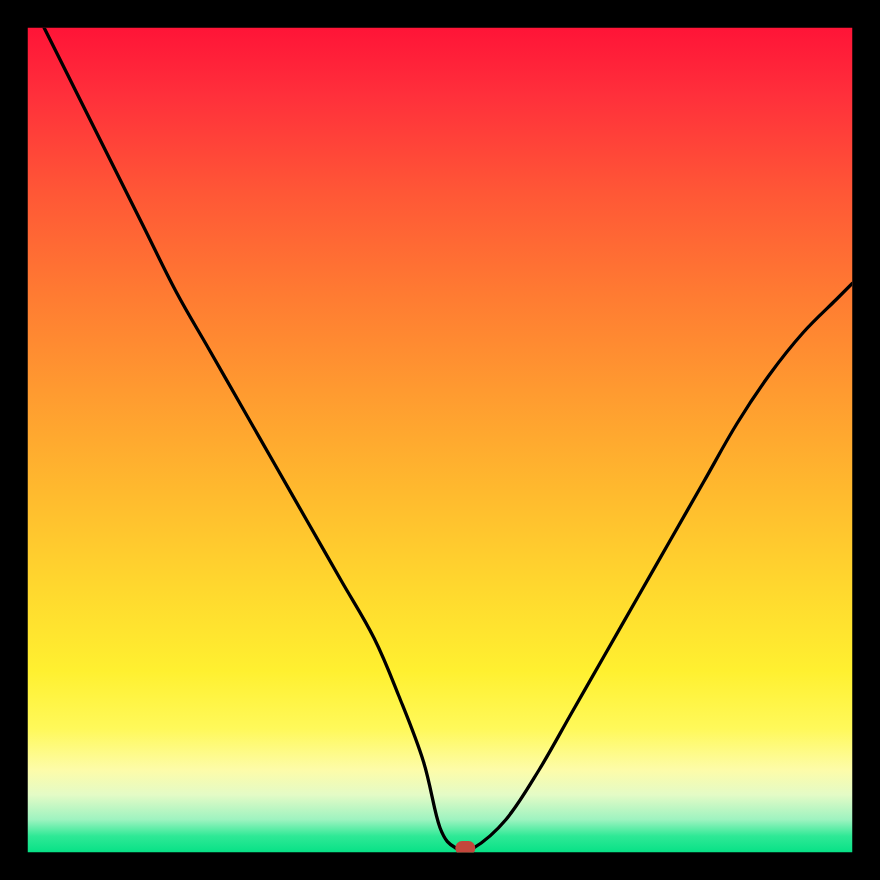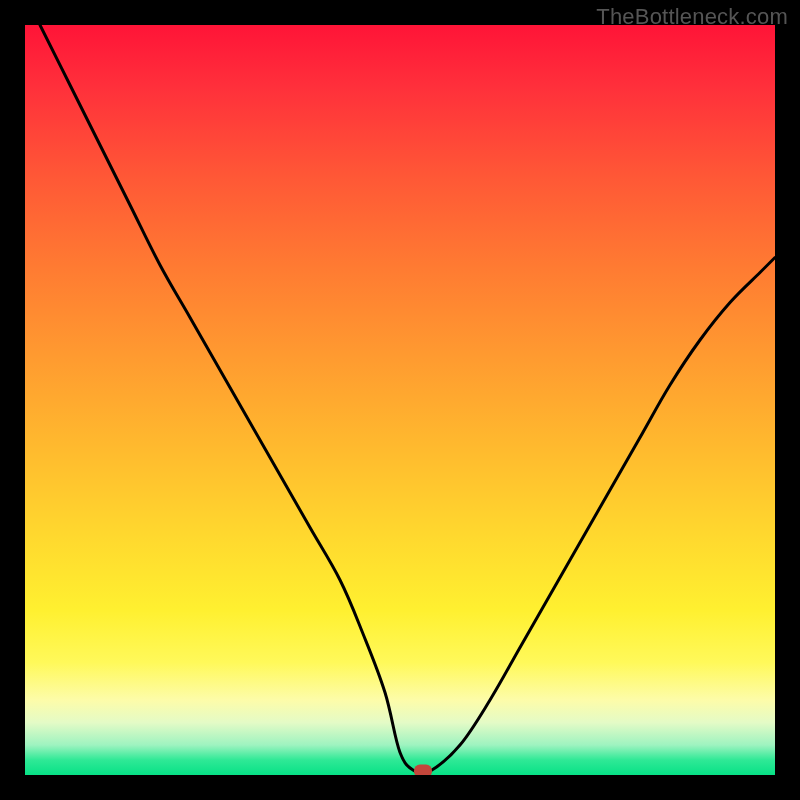--- a/index.html
+++ b/index.html
@@ -63,21 +63,20 @@
     width: 18px;
     height: 13px;
     background: #c3463b;
     border-radius: 6px;
     transform: translate(-50%, -50%);
   }
 </style>
 </head>
 <body>
 <div class="wrap">
-  <div class="watermark">TheBottleneck.com</div>
 
   <div class="plot">
     <div class="gradient"></div>
     <svg class="curve" viewBox="0 0 750 750" preserveAspectRatio="none">
       <path id="curvePath" d="M 15 0 C 20.40 10.80, 34.20 38.40, 45.00 60.00 C 55.80 81.60, 64.20 98.40, 75.00 120.00 C 85.80 141.60, 94.20 158.40, 105.00 180.00 C 115.80 201.60, 124.20 219.75, 135.00 240.00 C 145.80 260.25, 154.20 273.60, 165.00 292.50 C 175.80 311.40, 184.20 326.10, 195.00 345.00 C 205.80 363.90, 214.20 378.60, 225.00 397.50 C 235.80 416.40, 244.20 431.10, 255.00 450.00 C 265.80 468.90, 274.20 483.60, 285.00 502.50 C 295.80 521.40, 305.55 536.10, 315.00 555.00 C 324.45 573.90, 329.40 587.25, 337.50 607.50 C 345.60 627.75, 353.25 645.90, 360.00 667.50 C 366.75 689.10, 369.60 713.33, 375.00 727.50 C 380.40 741.67, 384.60 742.88, 390.00 746.25 C 395.40 749.63, 396.90 750.98, 405.00 746.25 C 413.10 741.52, 424.20 732.83, 435.00 720.00 C 445.80 707.17, 454.20 692.55, 465.00 675.00 C 475.80 657.45, 484.20 641.40, 495.00 622.50 C 505.80 603.60, 514.20 588.90, 525.00 570.00 C 535.80 551.10, 544.20 536.40, 555.00 517.50 C 565.80 498.60, 574.20 483.90, 585.00 465.00 C 595.80 446.10, 604.20 431.40, 615.00 412.50 C 625.80 393.60, 634.20 377.55, 645.00 360.00 C 655.80 342.45, 664.20 329.85, 675.00 315.00 C 685.80 300.15, 694.20 289.65, 705.00 277.50 C 715.80 265.35, 726.90 255.60, 735.00 247.50 C 743.10 239.40, 747.30 235.20, 750.00 232.50" fill="none" stroke="#000000" stroke-width="3" stroke-linecap="round"></path>
     </svg>
     <div class="marker" id="marker" style="left: 397.5px; top: 746.25px; background: rgb(195, 70, 59);"></div>
   </div>
 </div>
 

